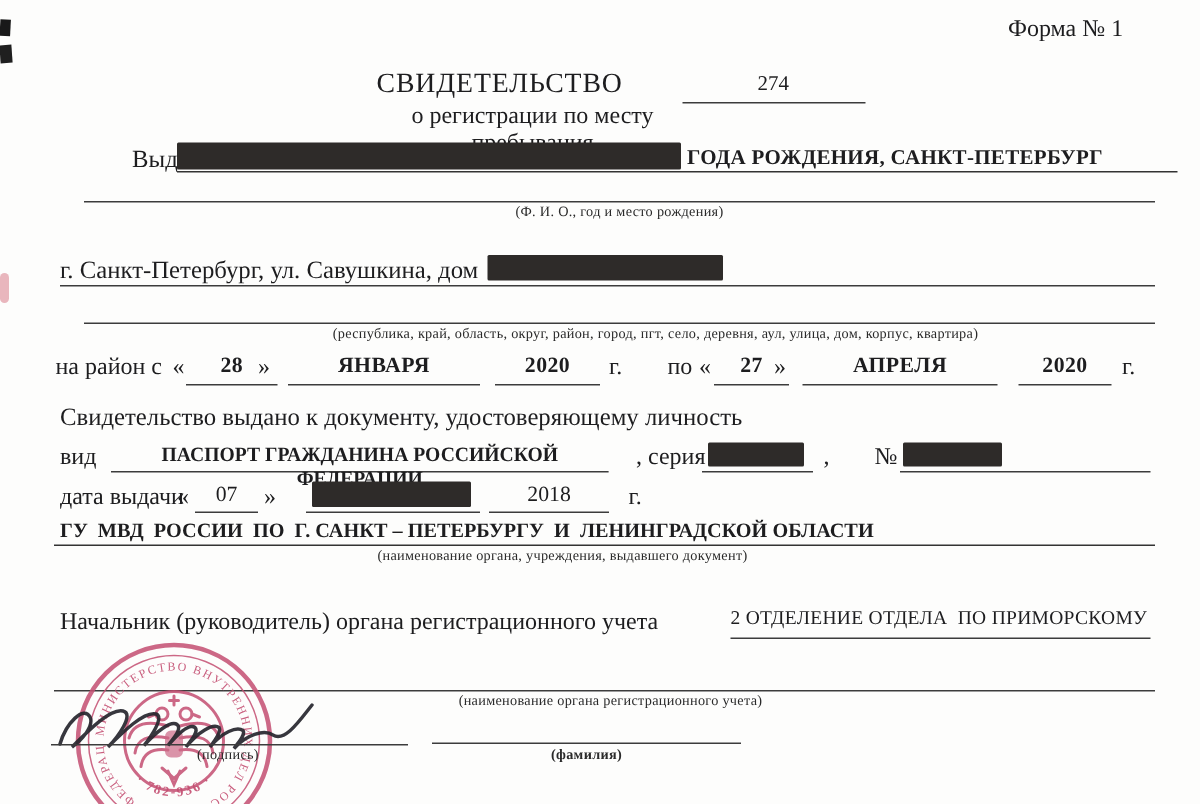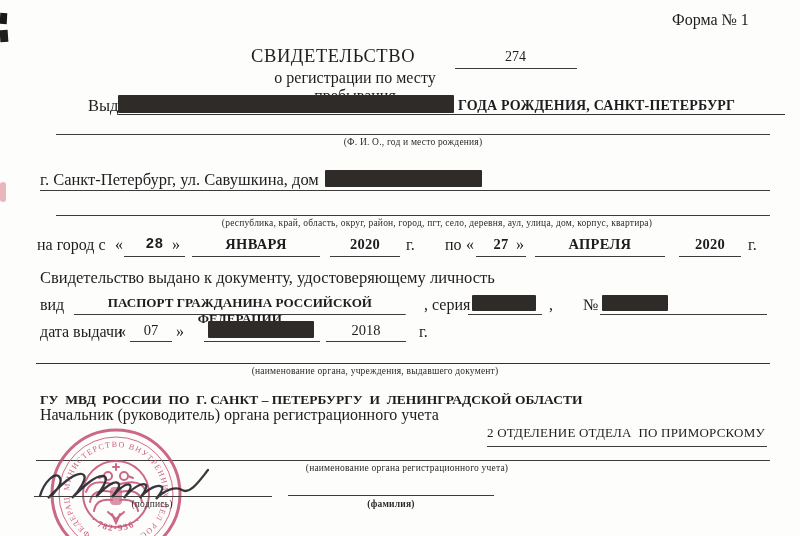--- a/index.html
+++ b/index.html
@@ -46,23 +46,23 @@
   <div class="abs cap" style="left:263px;top:137px;width:300px;">(Ф. И. О., год и место рождения)</div>
 
   <div class="abs body-text" style="left:40px;top:170px;">г. Санкт-Петербург, ул. Савушкина, дом</div>
   <div class="abs bar" style="left:325px;top:170px;width:157px;height:17px;"></div>
   <div class="line" style="left:40px;top:190px;width:730px;"></div>
 
   <div class="line" style="left:56px;top:215px;width:714px;"></div>
   <div class="abs cap" style="left:167px;top:218px;width:540px;">(республика, край, область, округ, район, город, пгт, село, деревня, аул, улица, дом, корпус, квартира)</div>
 
   <div class="abs" style="left:0;top:236px;width:800px;height:24px;font-size:16px;">
-    <span class="abs" style="left:37px;top:0;">на город с</span>
+    <span class="abs" style="left:37px;top:0;">на район с</span>
     <span class="abs" style="left:115px;top:0;">«</span>
-    <span class="fieldbox" style="left:124px;top:0;width:61px;height:20px;font-family:Liberation Mono, monospace;">28</span>
+    <span class="fieldbox" style="left:124px;top:0;width:61px;height:20px;">28</span>
     <span class="abs" style="left:172px;top:0;">»</span>
     <span class="fieldbox" style="left:192px;top:0;width:128px;height:20px;">ЯНВАРЯ</span>
     <span class="fieldbox" style="left:330px;top:0;width:70px;height:20px;">2020</span>
     <span class="abs" style="left:406px;top:0;">г.</span>
     <span class="abs" style="left:445px;top:0;">по</span>
     <span class="abs" style="left:466px;top:0;">«</span>
     <span class="fieldbox" style="left:476px;top:0;width:50px;height:20px;">27</span>
     <span class="abs" style="left:516px;top:0;">»</span>
     <span class="fieldbox" style="left:535px;top:0;width:130px;height:20px;">АПРЕЛЯ</span>
     <span class="fieldbox" style="left:679px;top:0;width:62px;height:20px;">2020</span>
@@ -87,26 +87,26 @@
     <span class="abs" style="left:40px;top:1px;">дата выдачи</span>
     <span class="abs" style="left:118px;top:1px;">«</span>
     <span class="abs ul" style="left:130px;top:0;width:42px;height:19px;text-align:center;font-size:14.5px;">07</span>
     <span class="abs" style="left:176px;top:1px;">»</span>
     <span class="abs ul" style="left:204px;top:0;width:116px;height:19px;"></span>
     <span class="abs bar" style="left:208px;top:-1px;width:106px;height:17px;"></span>
     <span class="abs ul" style="left:326px;top:0;width:80px;height:19px;text-align:center;font-size:14.5px;">2018</span>
     <span class="abs" style="left:419px;top:1px;">г.</span>
   </div>
 
-  <div class="abs caps-bold pre" style="left:40px;top:346px;font-size:13.5px;margin-top:46px;">ГУ  МВД  РОССИИ  ПО  Г. САНКТ – ПЕТЕРБУРГУ  И  ЛЕНИНГРАДСКОЙ ОБЛАСТИ</div>
+  <div class="abs caps-bold pre" style="left:40px;top:346px;font-size:13.5px;">ГУ  МВД  РОССИИ  ПО  Г. САНКТ – ПЕТЕРБУРГУ  И  ЛЕНИНГРАДСКОЙ ОБЛАСТИ</div>
   <div class="line2" style="left:36px;top:363px;width:734px;"></div>
   <div class="abs cap" style="left:175px;top:366px;width:400px;">(наименование органа, учреждения, выдавшего документ)</div>
 
   <div class="abs" style="left:40px;top:406px;font-size:16px;">Начальник (руководитель) органа регистрационного учета</div>
-  <div class="abs ul pre" style="left:487px;top:404px;width:280px;height:21px;font-size:13px;letter-spacing:.2px;margin-top:21px;">2 ОТДЕЛЕНИЕ ОТДЕЛА  ПО ПРИМОРСКОМУ</div>
+  <div class="abs ul pre" style="left:487px;top:404px;width:280px;height:21px;font-size:13px;letter-spacing:.2px;">2 ОТДЕЛЕНИЕ ОТДЕЛА  ПО ПРИМОРСКОМУ</div>
   <div class="line" style="left:36px;top:460px;width:734px;"></div>
   <div class="abs cap" style="left:207px;top:463px;width:400px;">(наименование органа регистрационного учета)</div>
 
   <svg class="abs" style="left:42px;top:424px;" width="150" height="112" viewBox="0 0 150 112" xmlns="http://www.w3.org/2000/svg">
     <g stroke="#c44f72" fill="none" opacity="0.85">
       <circle cx="74" cy="70" r="64" stroke-width="3"></circle>
       <circle cx="74" cy="70" r="57" stroke-width="1"></circle>
       <circle cx="74" cy="70" r="33" stroke-width="2"></circle>
     </g>
     <defs>

